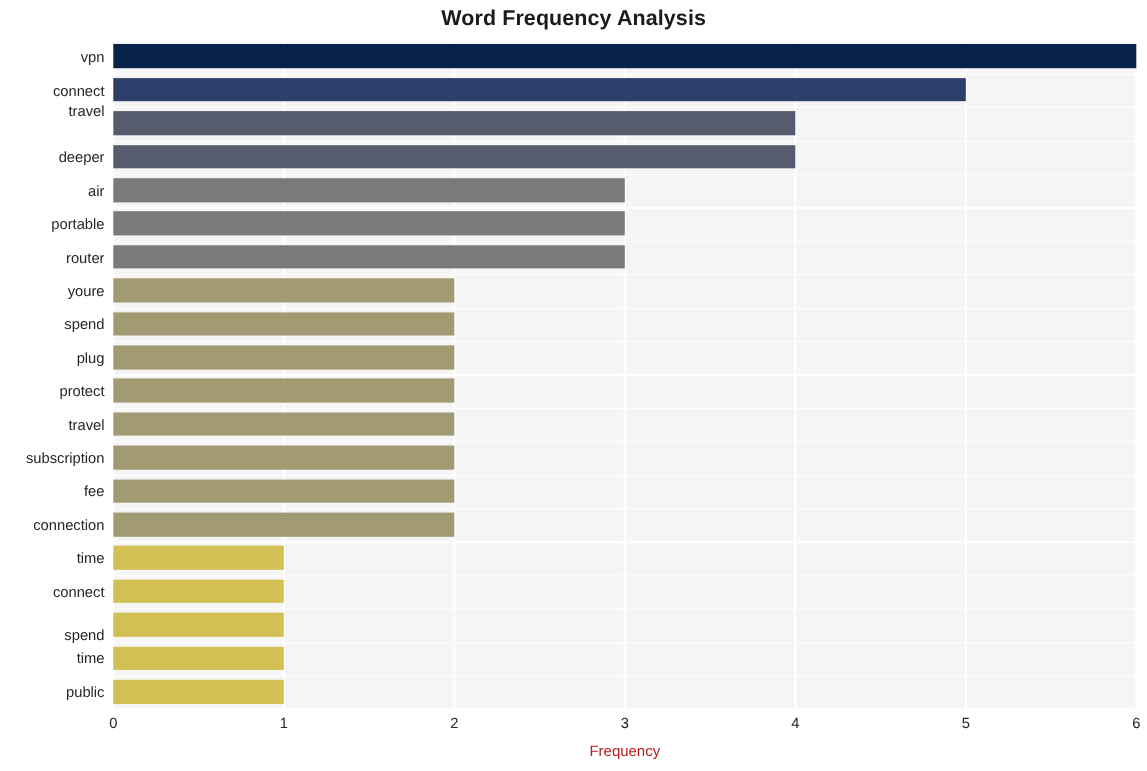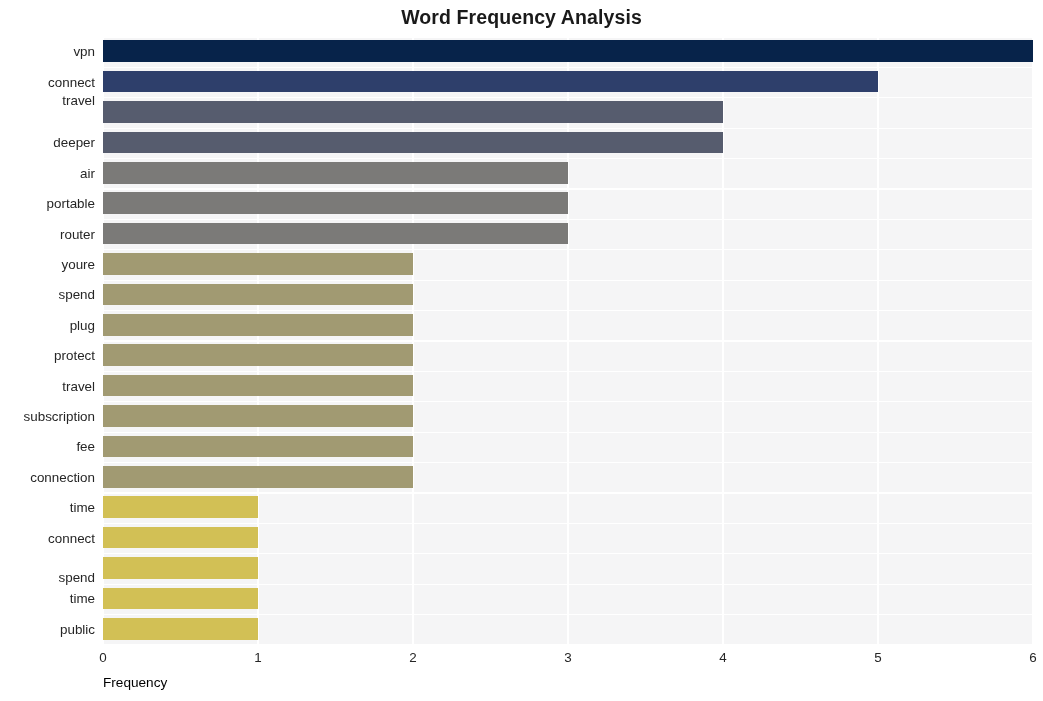--- a/index.html
+++ b/index.html
@@ -113,23 +113,23 @@
     font-size: 13.4px;
     color: #262626;
     line-height: 15px;
   }
 
   #xaxis-title {
     position: absolute;
     left: 103px;
     top: 675px;
     width: 930px;
-    text-align: left;
+    text-align: center;
     font-size: 13.6px;
-    color: #000000;
+    color: #b91c1c;
   }
 </style>
 </head>
 <body>
 
 <div id="figure" style="background: rgb(255, 255, 255);">
 
   <div id="chart-title">Word Frequency Analysis</div>
 
   <div id="plot-area" style="background: rgb(245, 245, 246);">

